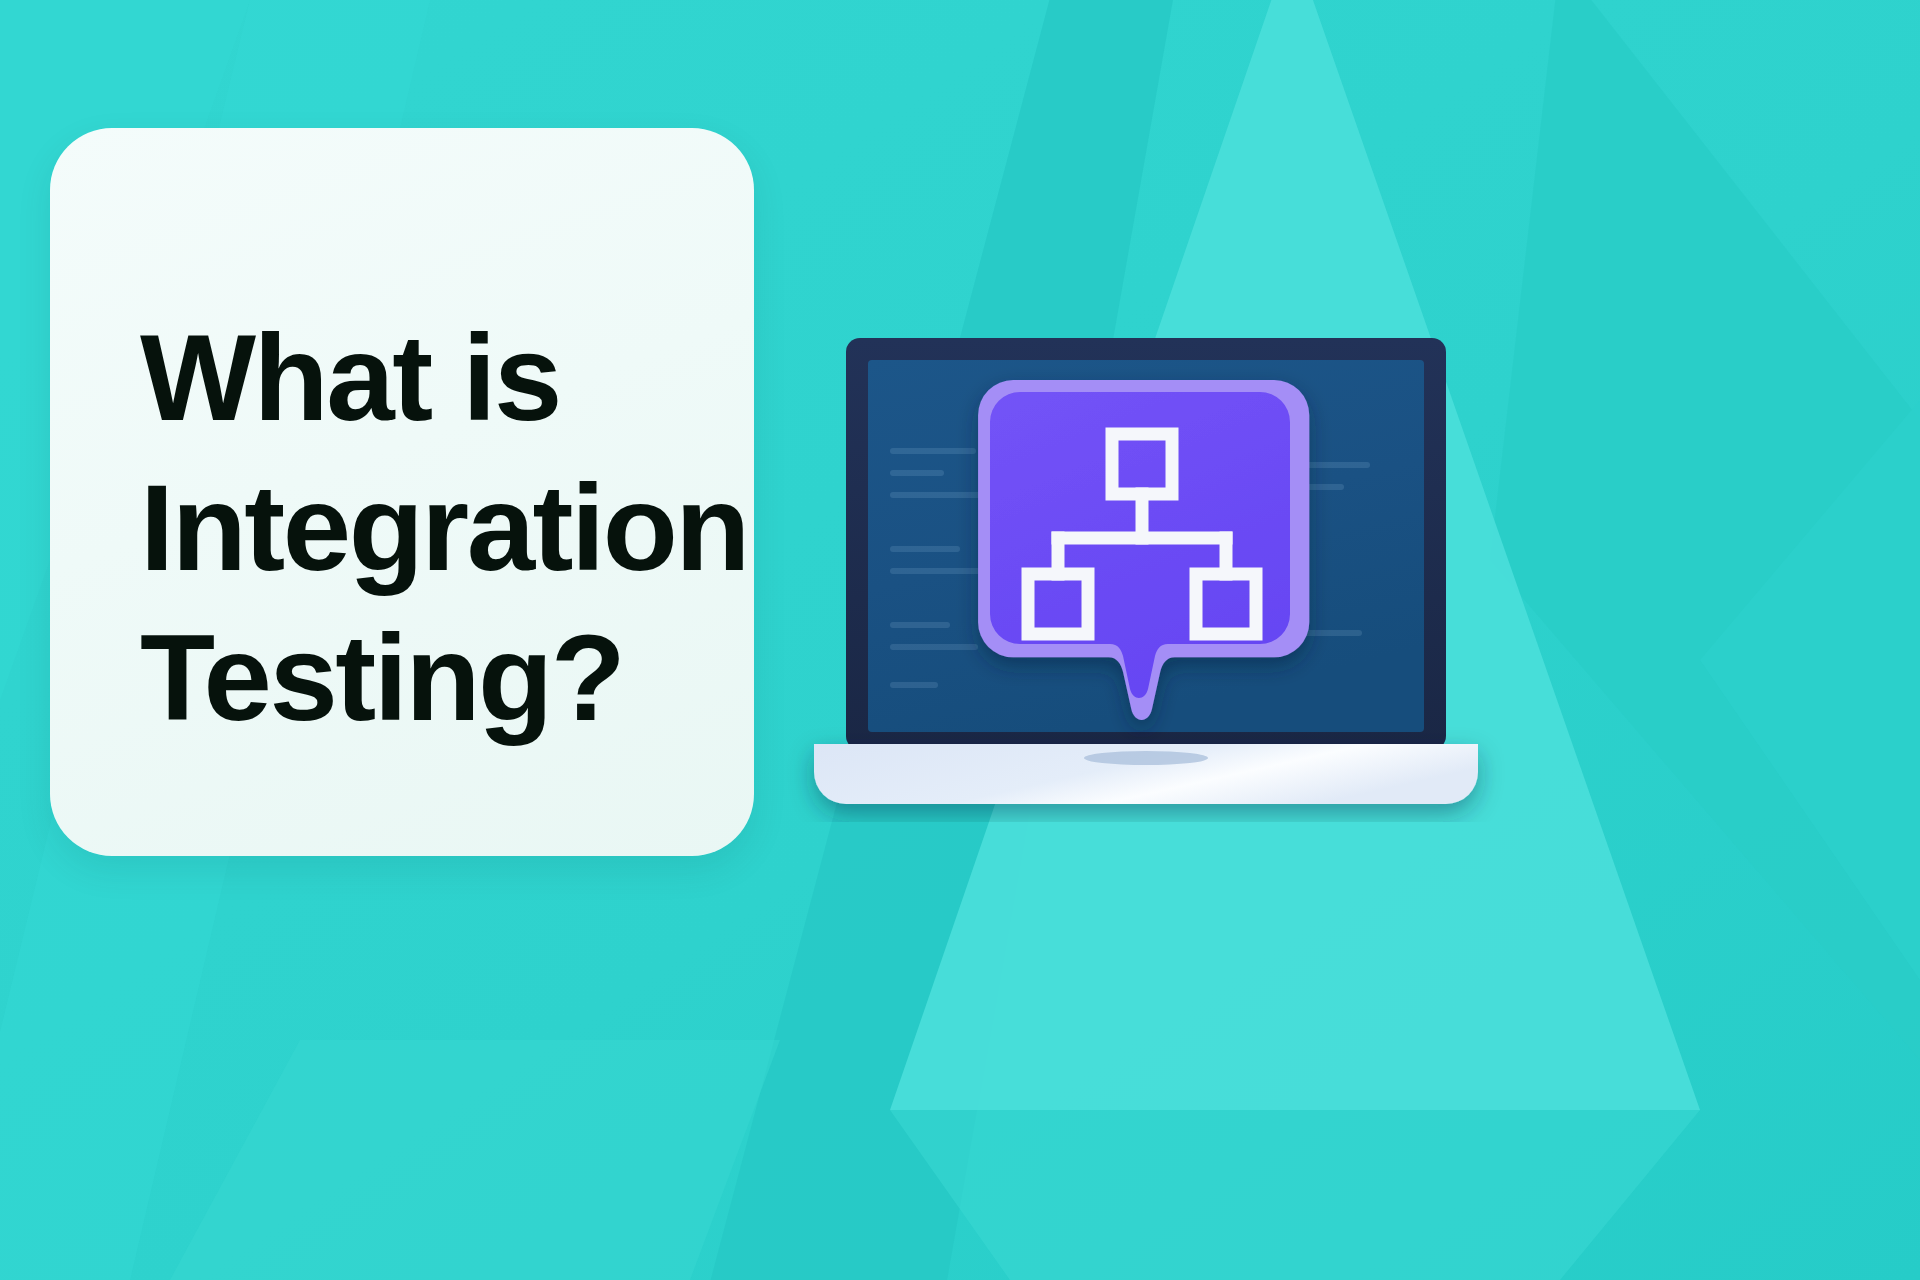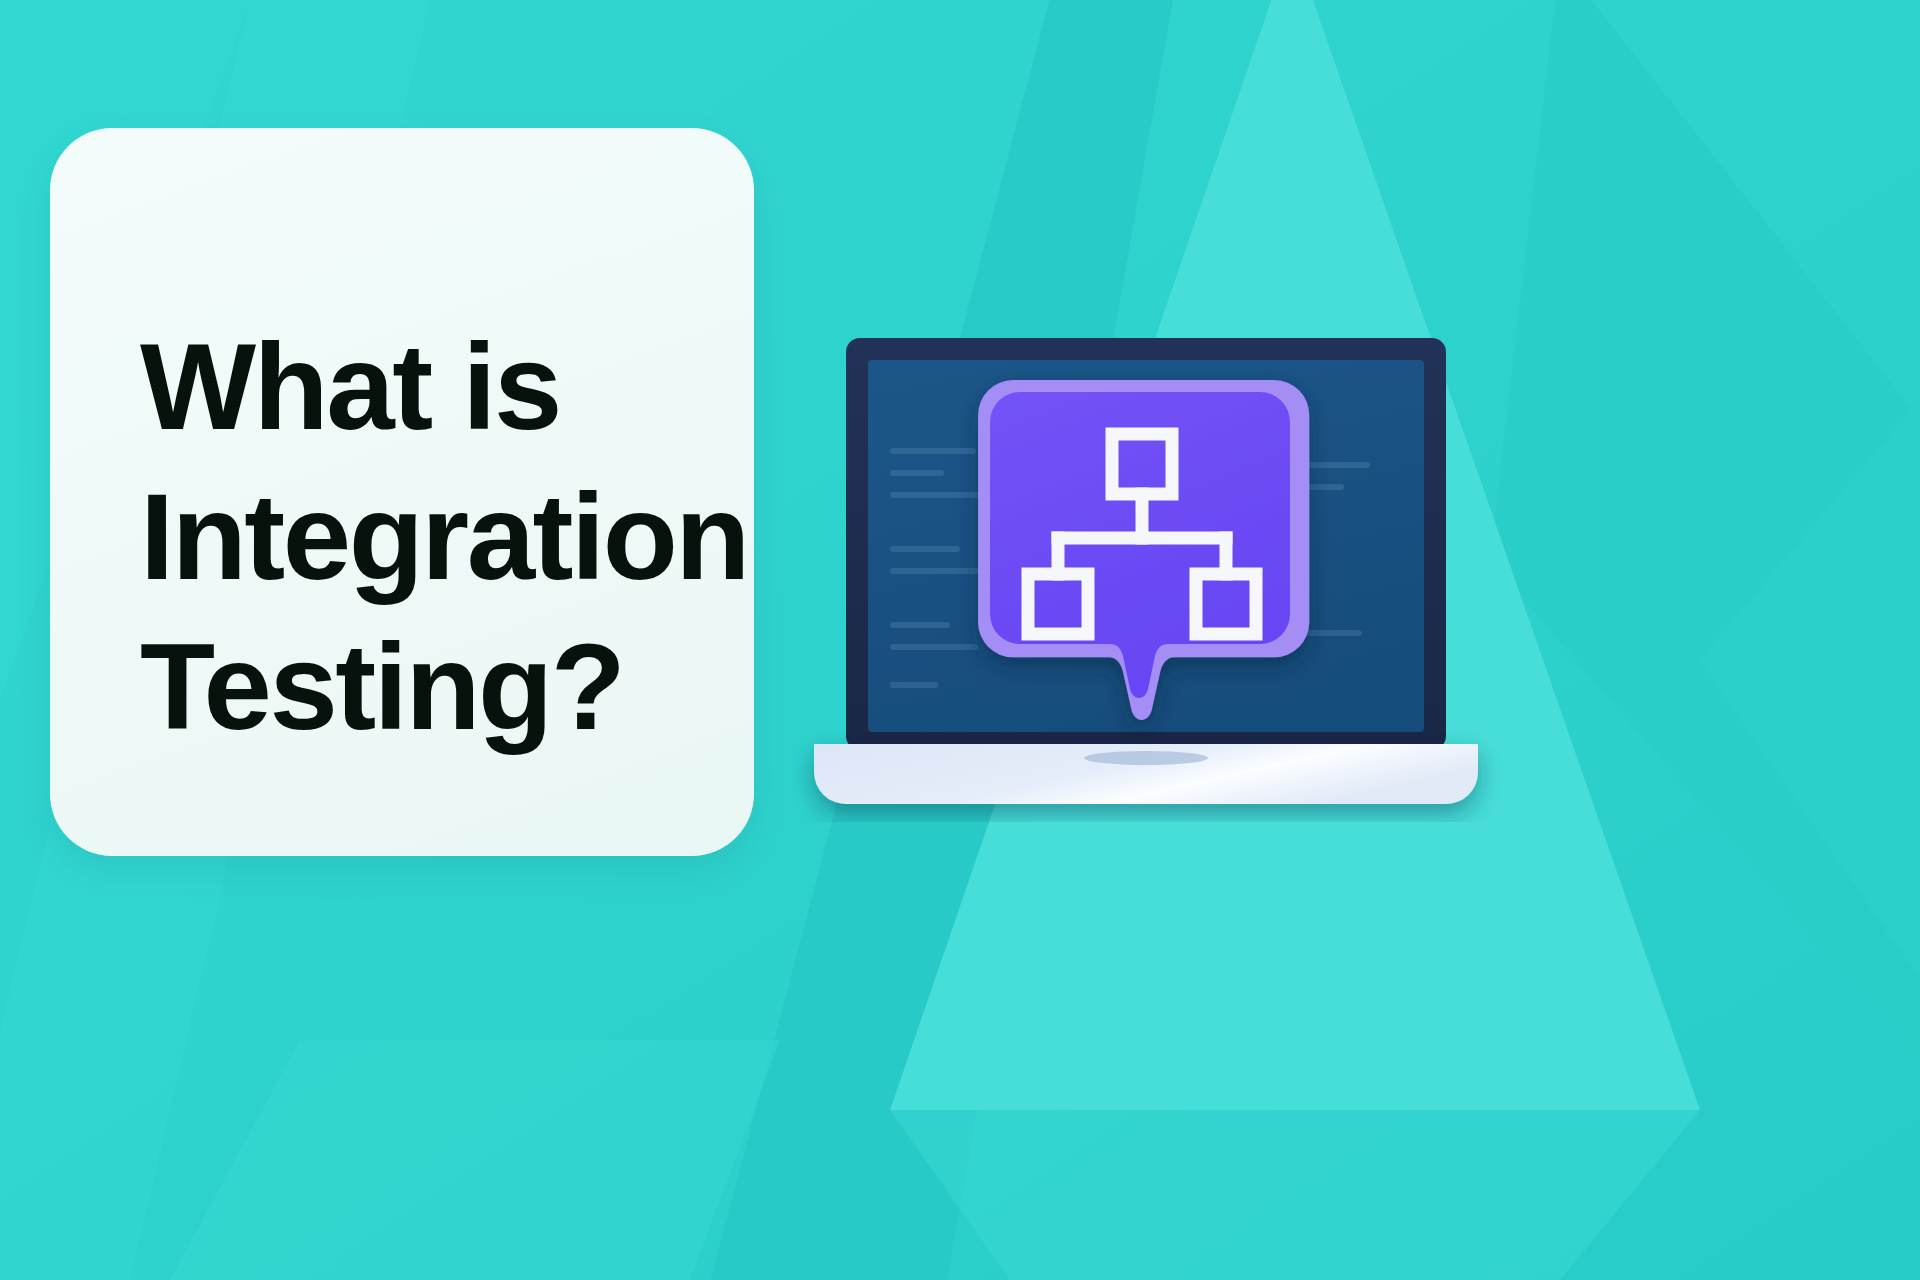--- a/index.html
+++ b/index.html
@@ -17,21 +17,21 @@
 
   
   .title-card{
     position:absolute;left:50px;top:128px;width:704px;height:728px;
     border-radius:62px;
     background:linear-gradient(160deg,#F4FCFB 0%,#EFFAF8 45%,#E9F7F4 100%);
     box-shadow:0 14px 34px rgba(10,70,70,.10);
     overflow:hidden;
   }
   .title-text{
-    position:absolute;left:90px;top:184px;width:620px;
+    position:absolute;left:90px;top:175px;width:620px;
     margin:0;
     font-family:"Liberation Sans", sans-serif;
     font-weight:700;
     font-size:123px;
     line-height:1.22;
     letter-spacing:-2.5px;
     color:#06120C;
     white-space:pre-line;
   }
 

